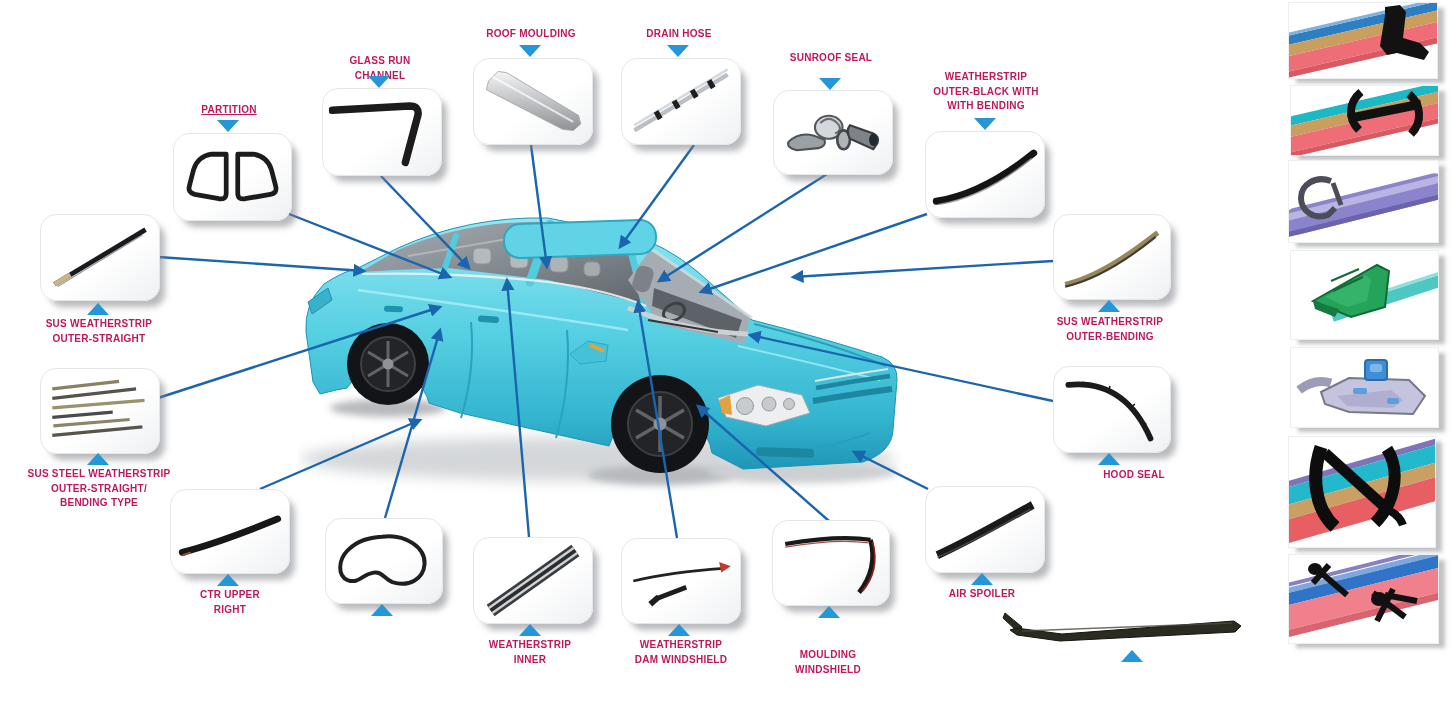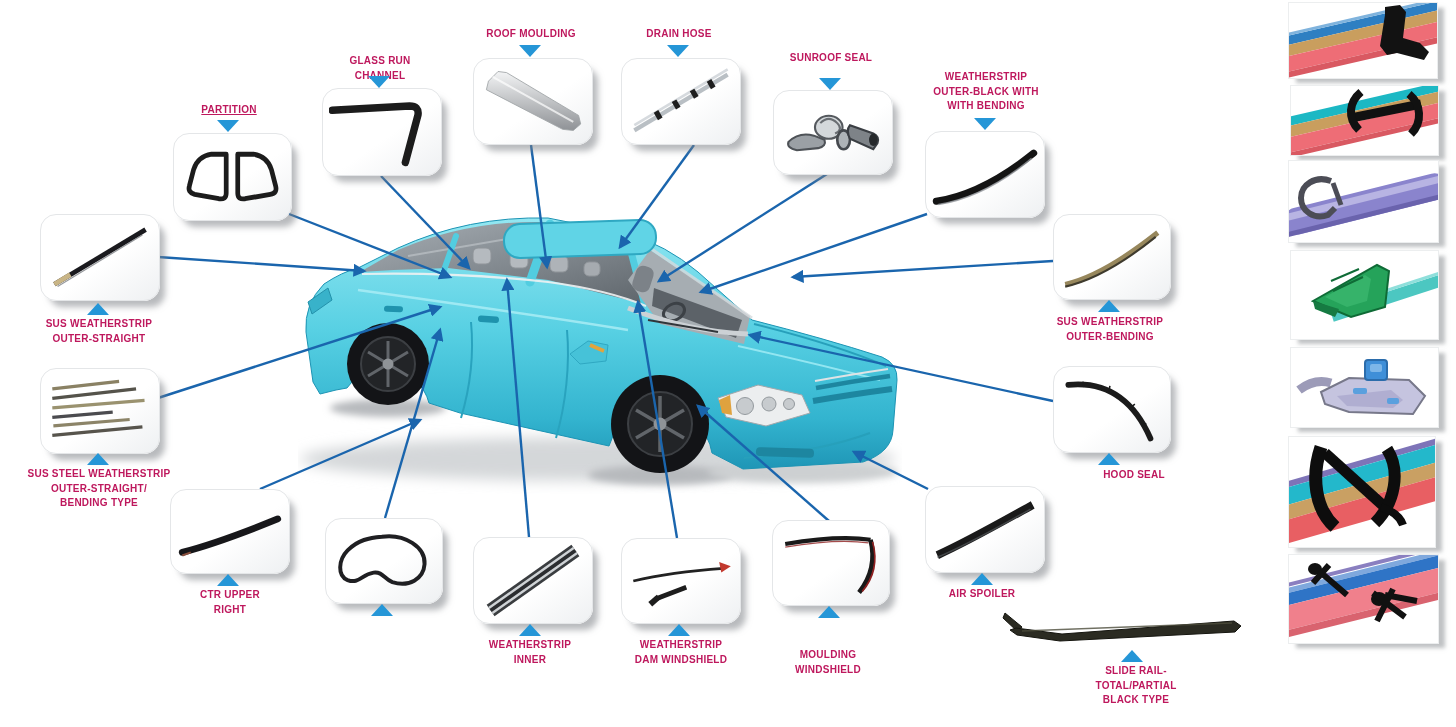--- a/index.html
+++ b/index.html
@@ -360,25 +360,20 @@
   <div class="lbl" style="left:1024px;top:468px;">
     <span>HOOD SEAL</span>
   </div>
 
   <svg class="abs" style="left:1002px;top:610px;" width="245" height="42" viewBox="0 0 245 42">
     <path d="M3,3 L20,17 L16,22 L1,8 Z" fill="#2b2b22" stroke="#15150f" stroke-width="1"></path>
     <path d="M14,18 L60,24 L232,11 L239,16 L233,22 L58,31 L15,25 L8,20 Z" fill="#2b2b22" stroke="#15150f" stroke-width="1"></path>
     <path d="M20,21 L230,13" stroke="#4d4d3c" stroke-width="1.5" opacity=".8"></path>
   </svg>
   <div class="tri tri-up" style="left:1121px;top:650px;"></div>
-  <div class="lbl" style="left:1026px;top:664px;">
-    <span>SLIDE RAIL-</span>
-    <span>TOTAL/PARTIAL</span>
-    <span>BLACK TYPE</span>
-  </div>
 
   <div class="pbox" style="left:1288px;top:2px;width:148px;height:75px;">
     <svg viewBox="0 0 148 75" preserveAspectRatio="none">
       <g transform="rotate(-13 74 37)">
         <rect x="-12" y="16" width="172" height="9" fill="#2e7fc2"></rect>
         <rect x="-12" y="25" width="172" height="11" fill="#c99e5e"></rect>
         <rect x="-12" y="36" width="172" height="15" fill="#ee6d76"></rect>
         <rect x="-12" y="51" width="172" height="6" fill="#d95962"></rect>
         <rect x="-12" y="13" width="172" height="3" fill="#7fb3dd"></rect>
       </g>

